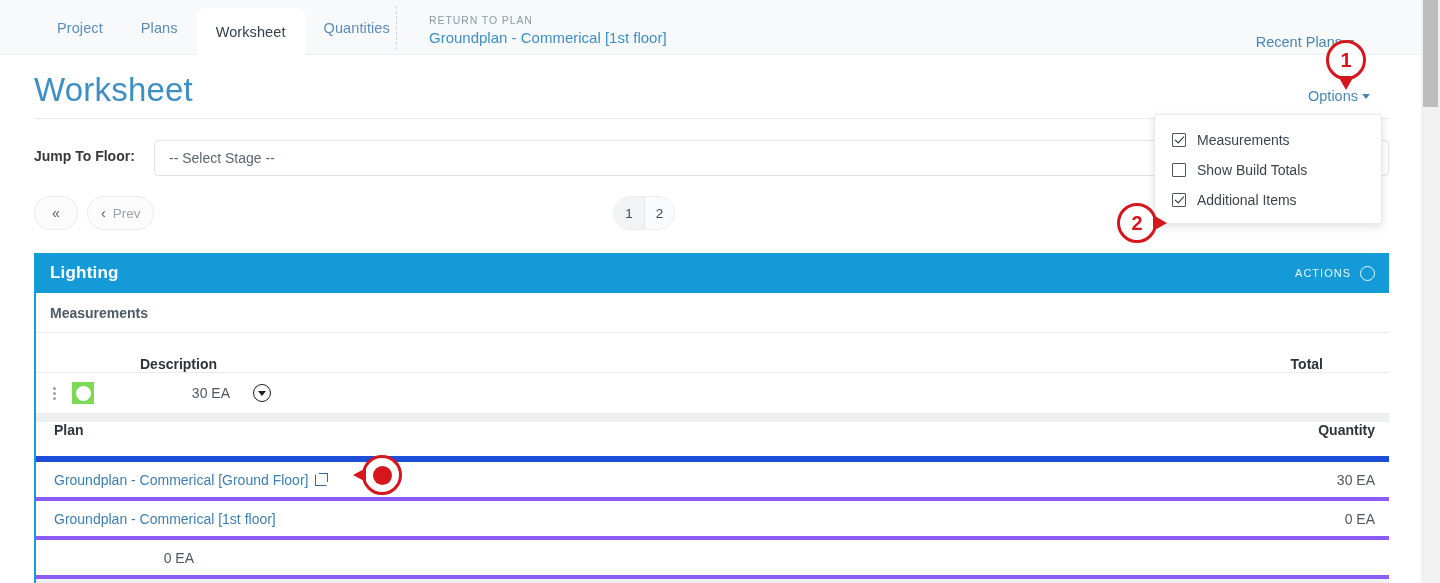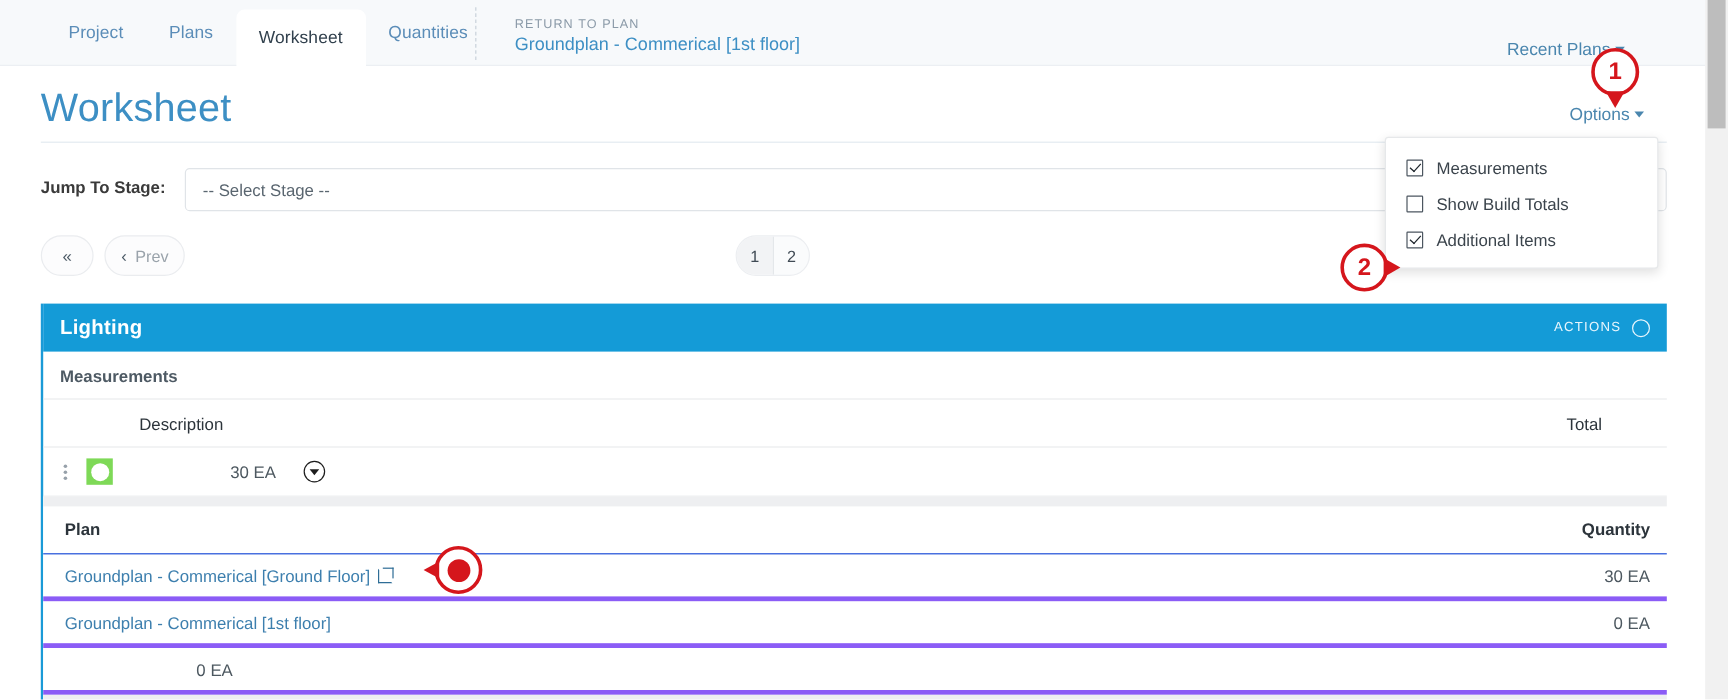--- a/index.html
+++ b/index.html
@@ -246,25 +246,26 @@
     padding-left: 14px;
     font-size: 14px;
     font-weight: bold;
     color: #4e5a64;
     border-bottom: 1px solid #e9ebed;
   }
 
   .m-head {
     height: 40px;
     display: flex;
-    align-items: center;
-    font-size: 14px;
-    font-weight: normal;
+    align-items: flex-end;
+    font-size: 14px;
+    font-weight: bold;
     color: #2c343b;
     border-bottom: 1px solid #e9ebed;
+    gap: 12px;
   }
   .m-row {
     height: 41px;
     display: flex;
     align-items: center;
     font-size: 14px;
     color: #4d5860;
     border-bottom: 1px solid #e9ebed;
   }
 
@@ -301,26 +302,26 @@
     border-left: 4px solid transparent;
     border-right: 4px solid transparent;
     border-top: 5px solid #1d1d1d;
   }
 
   
   .plan-wrap { background: #ffffff; border-top: 8px solid #eeeff1; }
   .p-head {
     height: 40px;
     display: flex;
-    align-items: flex-end;
+    align-items: flex-start;
     font-size: 14px;
     font-weight: bold;
     color: #2c343b;
     padding: 0 14px 12px 18px;
-    border-bottom: 1px solid #1d4ed8;
+    border-bottom: 6px solid #1d4ed8;
   }
   .p-row {
     height: 39px;
     display: flex;
     align-items: center;
     font-size: 14px;
     padding: 0 14px 0 18px;
     border-bottom: 4px solid #8b5cf6;
   }
   .p-name { flex: 1; color: #3d7fae; display: flex; align-items: center; gap: 7px; cursor: pointer; }
@@ -492,21 +493,21 @@
     </div>
   </div>
 
   <div class="page-title">Worksheet</div>
   <div class="title-rule"></div>
 
   <div class="options-btn">
     <span>Options</span><i class="caret"></i>
   </div>
 
-  <div class="jump-label">Jump To Stage:</div>
+  <div class="jump-label">Jump To Floor:</div>
   <div class="stage-select">
     <span>-- Select Stage --</span>
   </div>
 
   <div class="pager">
     <div class="pg-btn">
       <span class="pg-chev">«</span>
     </div>
     <div class="pg-btn">
       <span class="pg-chev">‹</span>

